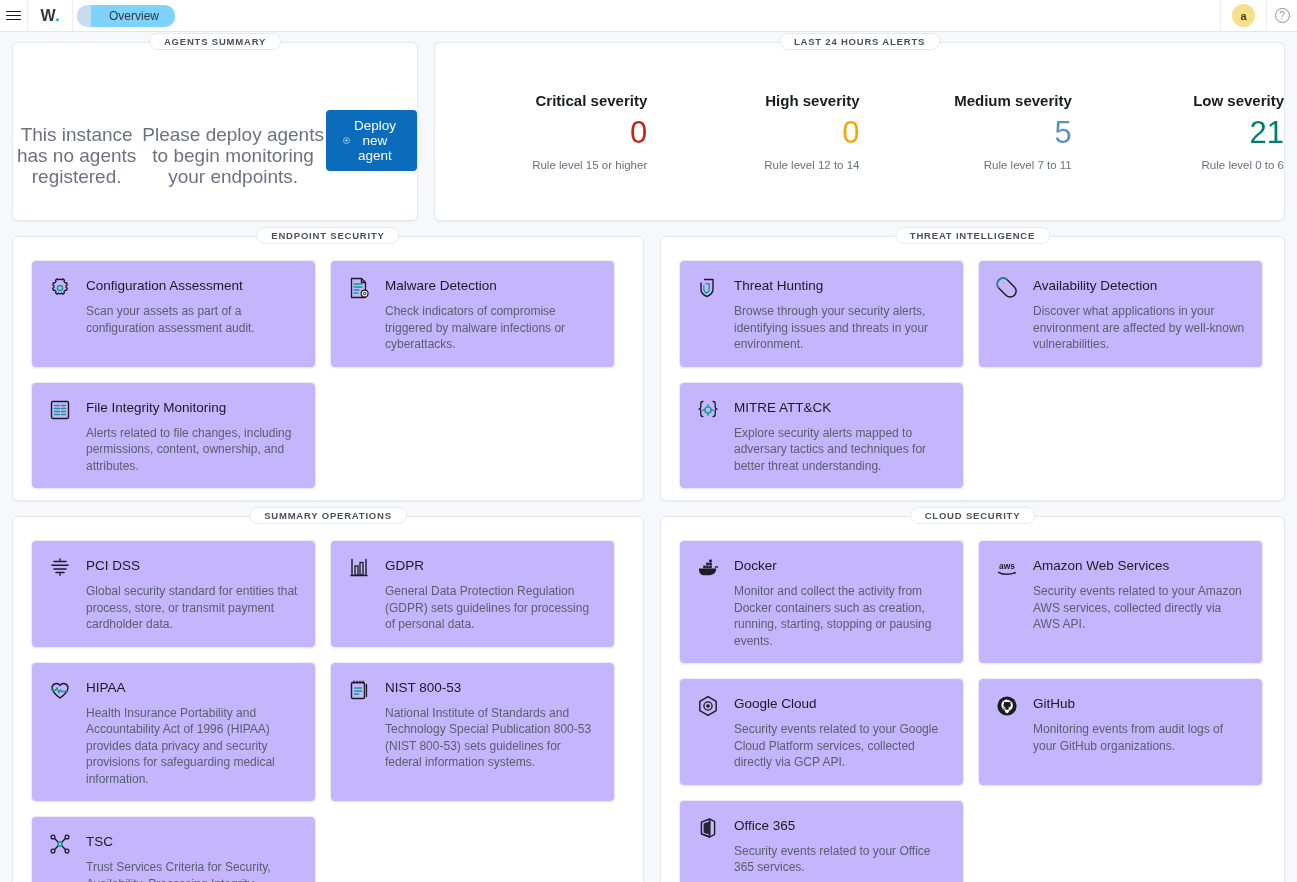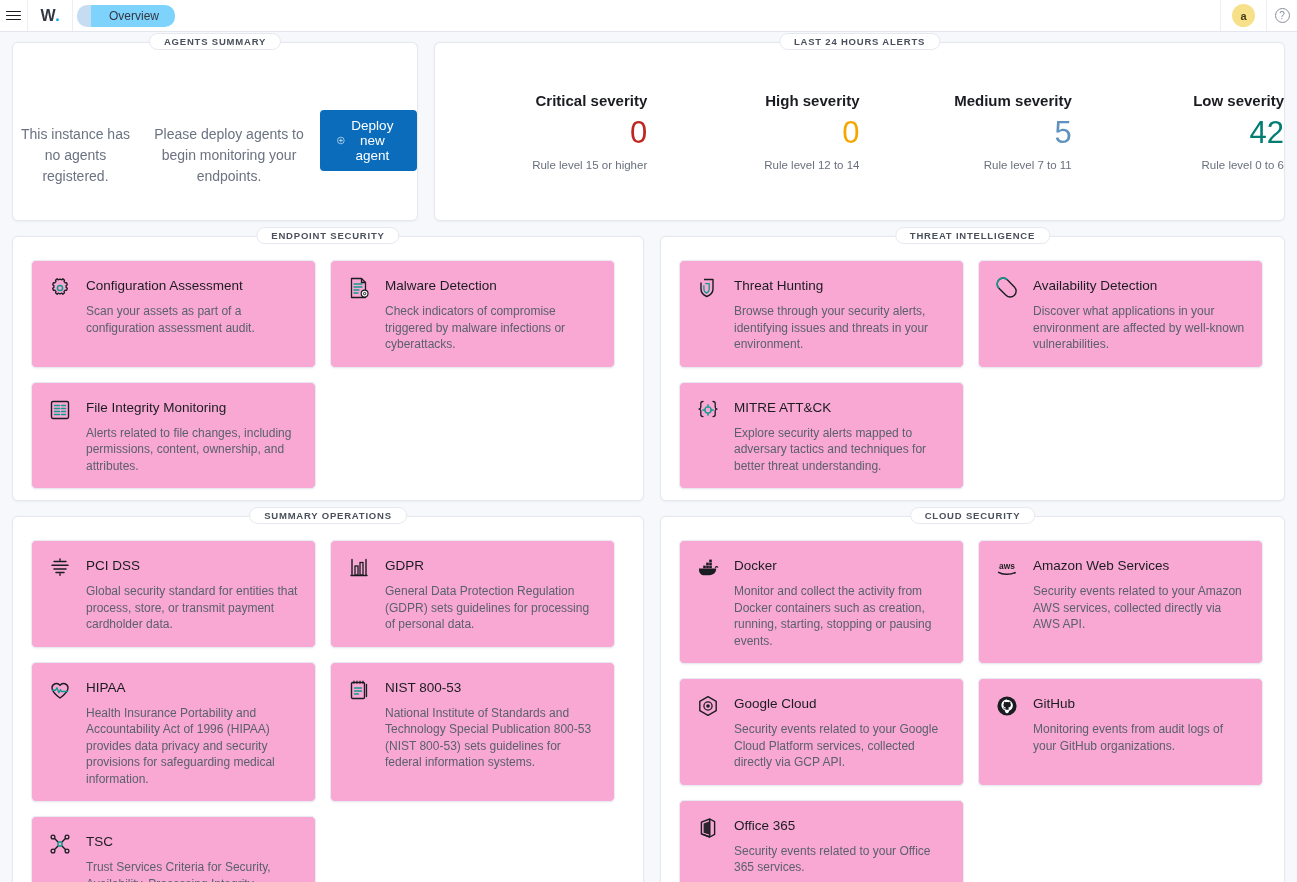--- a/index.html
+++ b/index.html
@@ -59,41 +59,41 @@
     position: absolute; top: -10px; left: 50%; transform: translateX(-50%);
     background: #fff; border: 1px solid #e6e8f0; border-radius: 11px;
     padding: 2px 14px;
     font-size: 9.5px; font-weight: 700; letter-spacing: .8px;
     color: #4a4f5c; white-space: nowrap;
   }
 
   
   .agents { width: 406px; height: 179px; display: flex; flex-direction: row;
             align-items: center; justify-content: center; }
-  .agents p { color: #6b7280; font-size: 14px; line-height: 21px; text-align: center; margin-top: 48px; }
+  .agents p { color: #6b7280; font-size: 19px; line-height: 21px; text-align: center; margin-top: 48px; }
   .deploy-btn {
     margin-top: 17px; background: #0a6cbb; color: #fff; border: none;
     border-radius: 4px; padding: 8px 17px;
     font-family: inherit; font-size: 13.5px; cursor: pointer;
     display: flex; align-items: center; 
   }
   .plus-circle { width: 15px; height: 15px; }
 
   
   .alerts { flex: 1; height: 179px; display: flex; align-items: center; }
   .sev { flex: 1; text-align: right; }
   .sev .label { font-size: 15px; font-weight: 600; color: #1a1c21; }
   .sev .count { font-size: 31px; font-weight: 400; margin: 8px 0 11px; line-height: 1; }
   .sev .sub { font-size: 11.5px; color: #69707d; }
 
   
   .fpanel { padding: 23px 18px 18px; }
   .fgrid { display: flex; flex-wrap: wrap; gap: 14px; align-content: flex-start; }
   .card {
-    width: 285px; background: #f9a8d4;
+    width: 285px; background: #c4b5fd;
     border: 1px solid #e9ebf2; border-radius: 5px;
     padding: 13px 15px 14px;
     box-shadow: 0 .6px 1.6px rgba(50,60,90,.05);
     cursor: pointer;
   }
   .card-head { display: flex; align-items: flex-start; gap: 13px; }
   .ico { width: 26px; height: 26px; flex: 0 0 26px; margin-top: 1px; }
   .card-title { font-size: 13.5px; color: #1a1c21; padding-top: 4px; }
   .card-desc { font-size: 12px; color: #5a606e; line-height: 16.5px; margin-top: 2px; padding-left: 39px; }
 
@@ -159,21 +159,21 @@
         <div class="count" id="c1" style="color: rgb(245, 167, 0);">0</div>
         <div class="sub">Rule level 12 to 14</div>
       </div>
       <div class="sev">
         <div class="label">Medium severity</div>
         <div class="count" id="c2" style="color: rgb(96, 146, 192);">5</div>
         <div class="sub">Rule level 7 to 11</div>
       </div>
       <div class="sev">
         <div class="label">Low severity</div>
-        <div class="count" id="c3" style="color: rgb(1, 125, 115);">42</div>
+        <div class="count" id="c3" style="color: rgb(1, 125, 115);">21</div>
         <div class="sub">Rule level 0 to 6</div>
       </div>
     </div>
   </div>
 
   <div class="row">
 
     <div class="panel fpanel col-left h-sec1">
       <div class="panel-badge">ENDPOINT SECURITY</div>
       <div class="fgrid">

